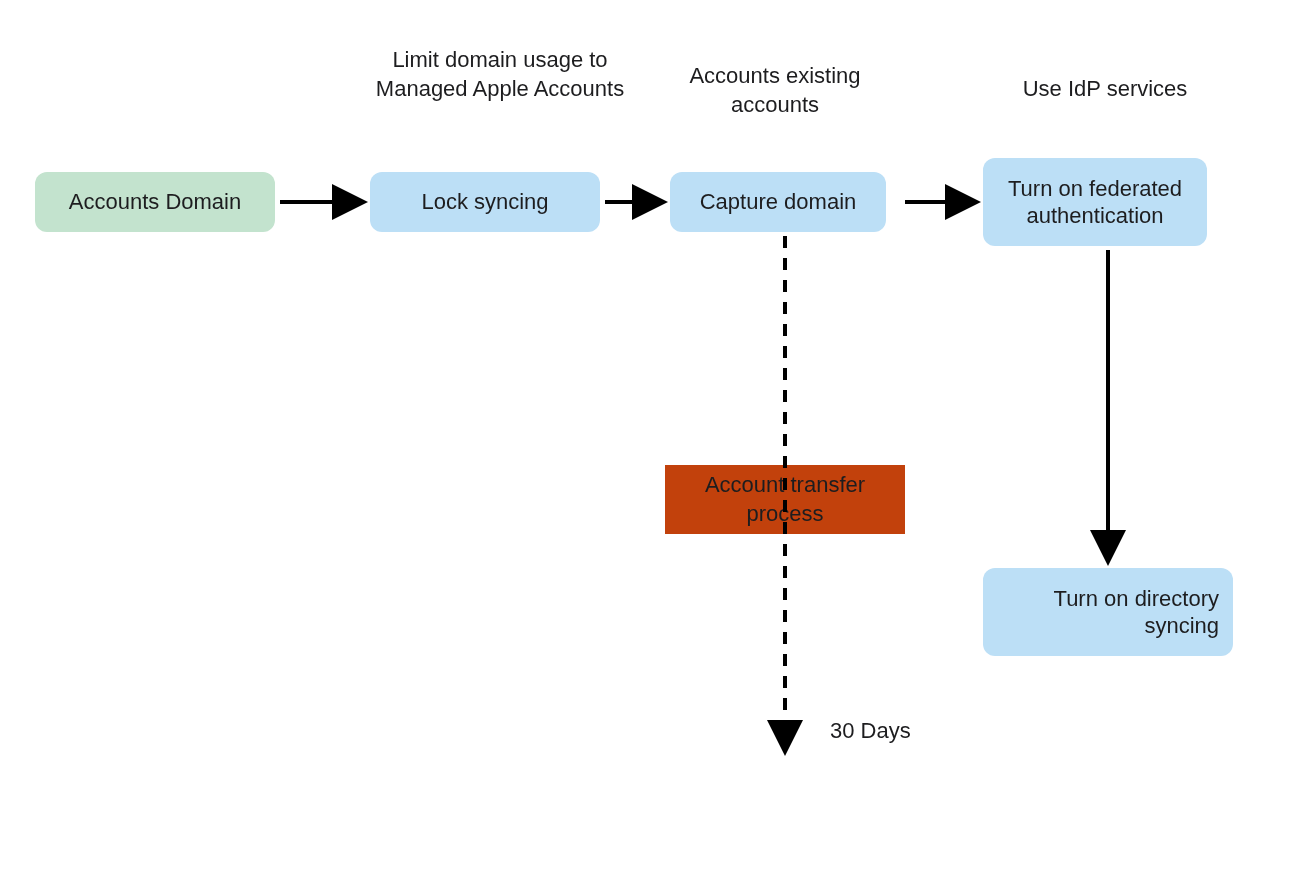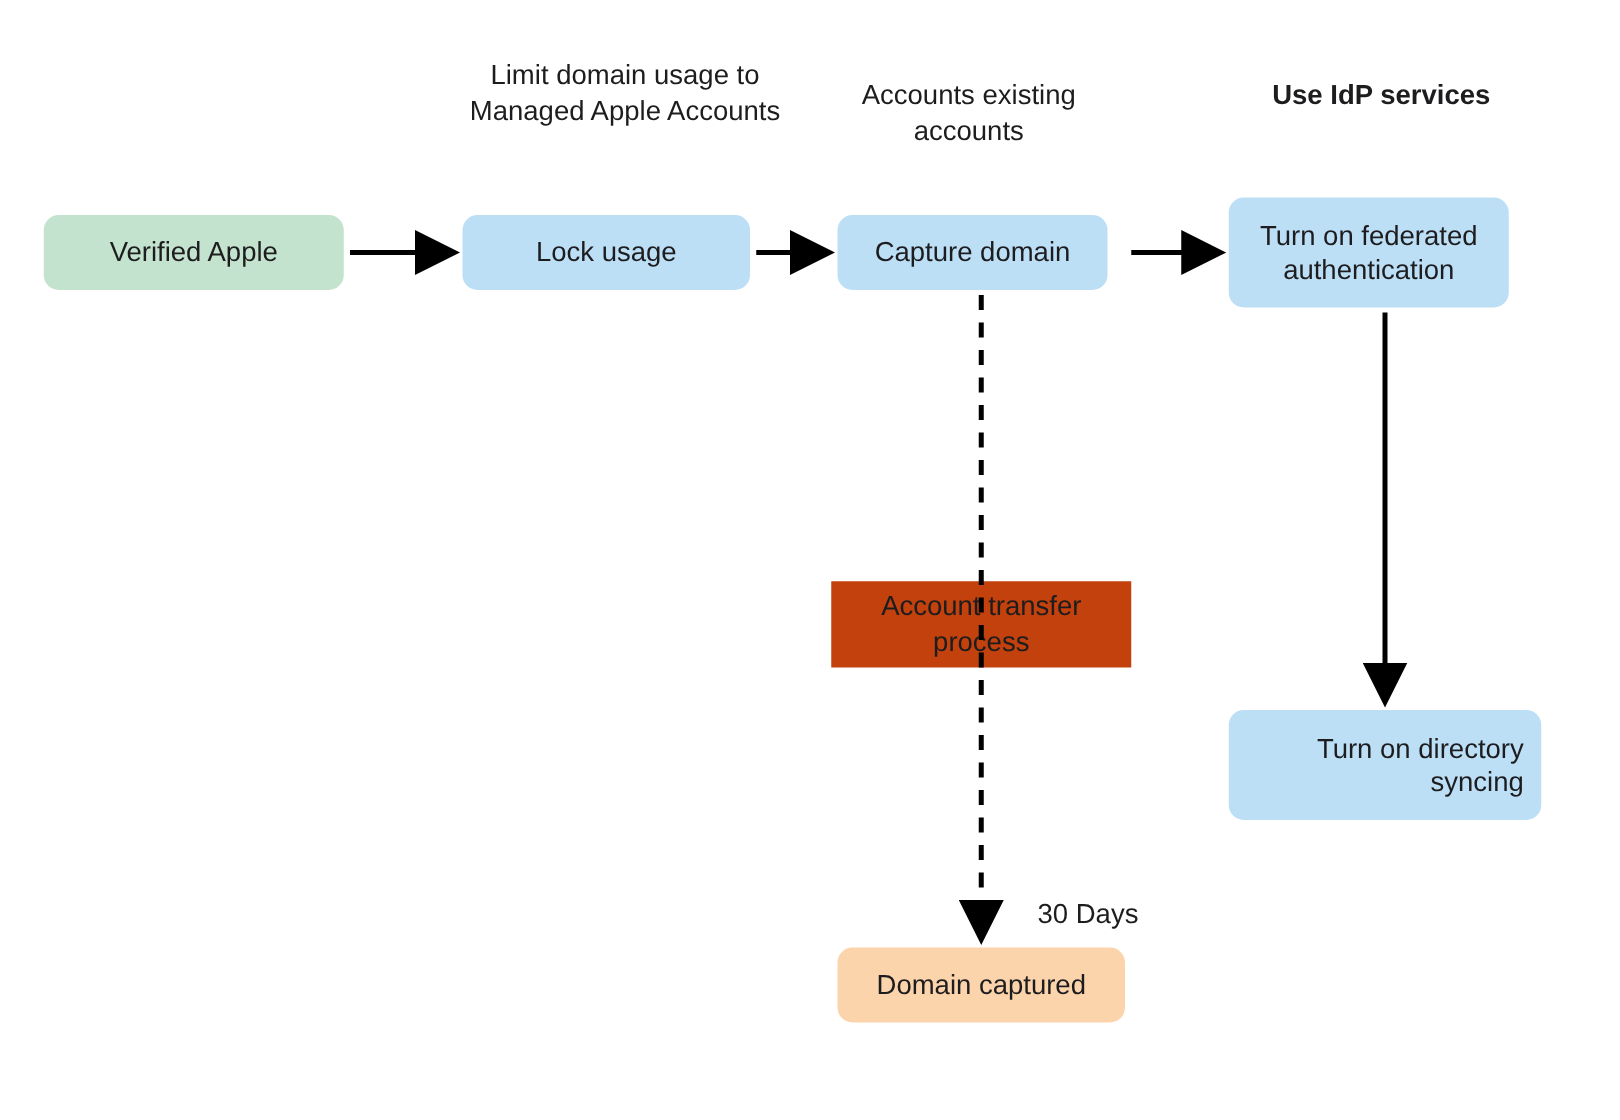--- a/index.html
+++ b/index.html
@@ -55,45 +55,42 @@
 </style>
 </head>
 <body>
 
 <div class="canvas">
 
   <div class="caption" style="left:370px; top:46px; width:260px;">Limit domain usage to Managed Apple Accounts</div>
 
   <div class="caption" style="left:660px; top:62px; width:230px;">Accounts existing accounts</div>
 
-  <div class="caption" style="left:1000px; top:62px; width:210px;font-weight:bold;">Use IdP services</div>
+  <div class="caption" style="left:1000px; top:75px; width:210px;">Use IdP services</div>
 
   <div class="node green" style="left:35px; top:172px; width:240px; height:60px;">
-    <span>Verified Apple</span>
+    <span>Accounts Domain</span>
   </div>
 
   <div class="node blue" style="left:370px; top:172px; width:230px; height:60px;">
-    <span>Lock usage</span>
+    <span>Lock syncing</span>
   </div>
 
   <div class="node blue" style="left:670px; top:172px; width:216px; height:60px;">
     <span>Capture domain</span>
   </div>
 
   <div class="node blue" style="left:983px; top:158px; width:224px; height:88px;">
     <span>Turn on federated authentication</span>
   </div>
 
   <div class="node blue" style="left:983px; top:568px; width:250px; height:88px;text-align:right;">
     <span>Turn on directory syncing</span>
   </div>
 
-  <div class="node orange" style="left:670px; top:758px; width:230px; height:60px;">
-    <span>Domain captured</span>
-  </div>
 
   <div class="caption" style="left:665px; top:465px; width:240px; background:#c2410c; padding:6px 0;">Account transfer process</div>
 
   <div class="side-label" style="left:830px; top:718px;">30 Days</div>
 
   <svg class="overlay">
     <defs>
       <marker id="arrowhead" markerWidth="9" markerHeight="9" refX="7" refY="4.5" orient="auto">
         <path d="M0,0 L9,4.5 L0,9 Z" fill="#000000"></path>
       </marker>

